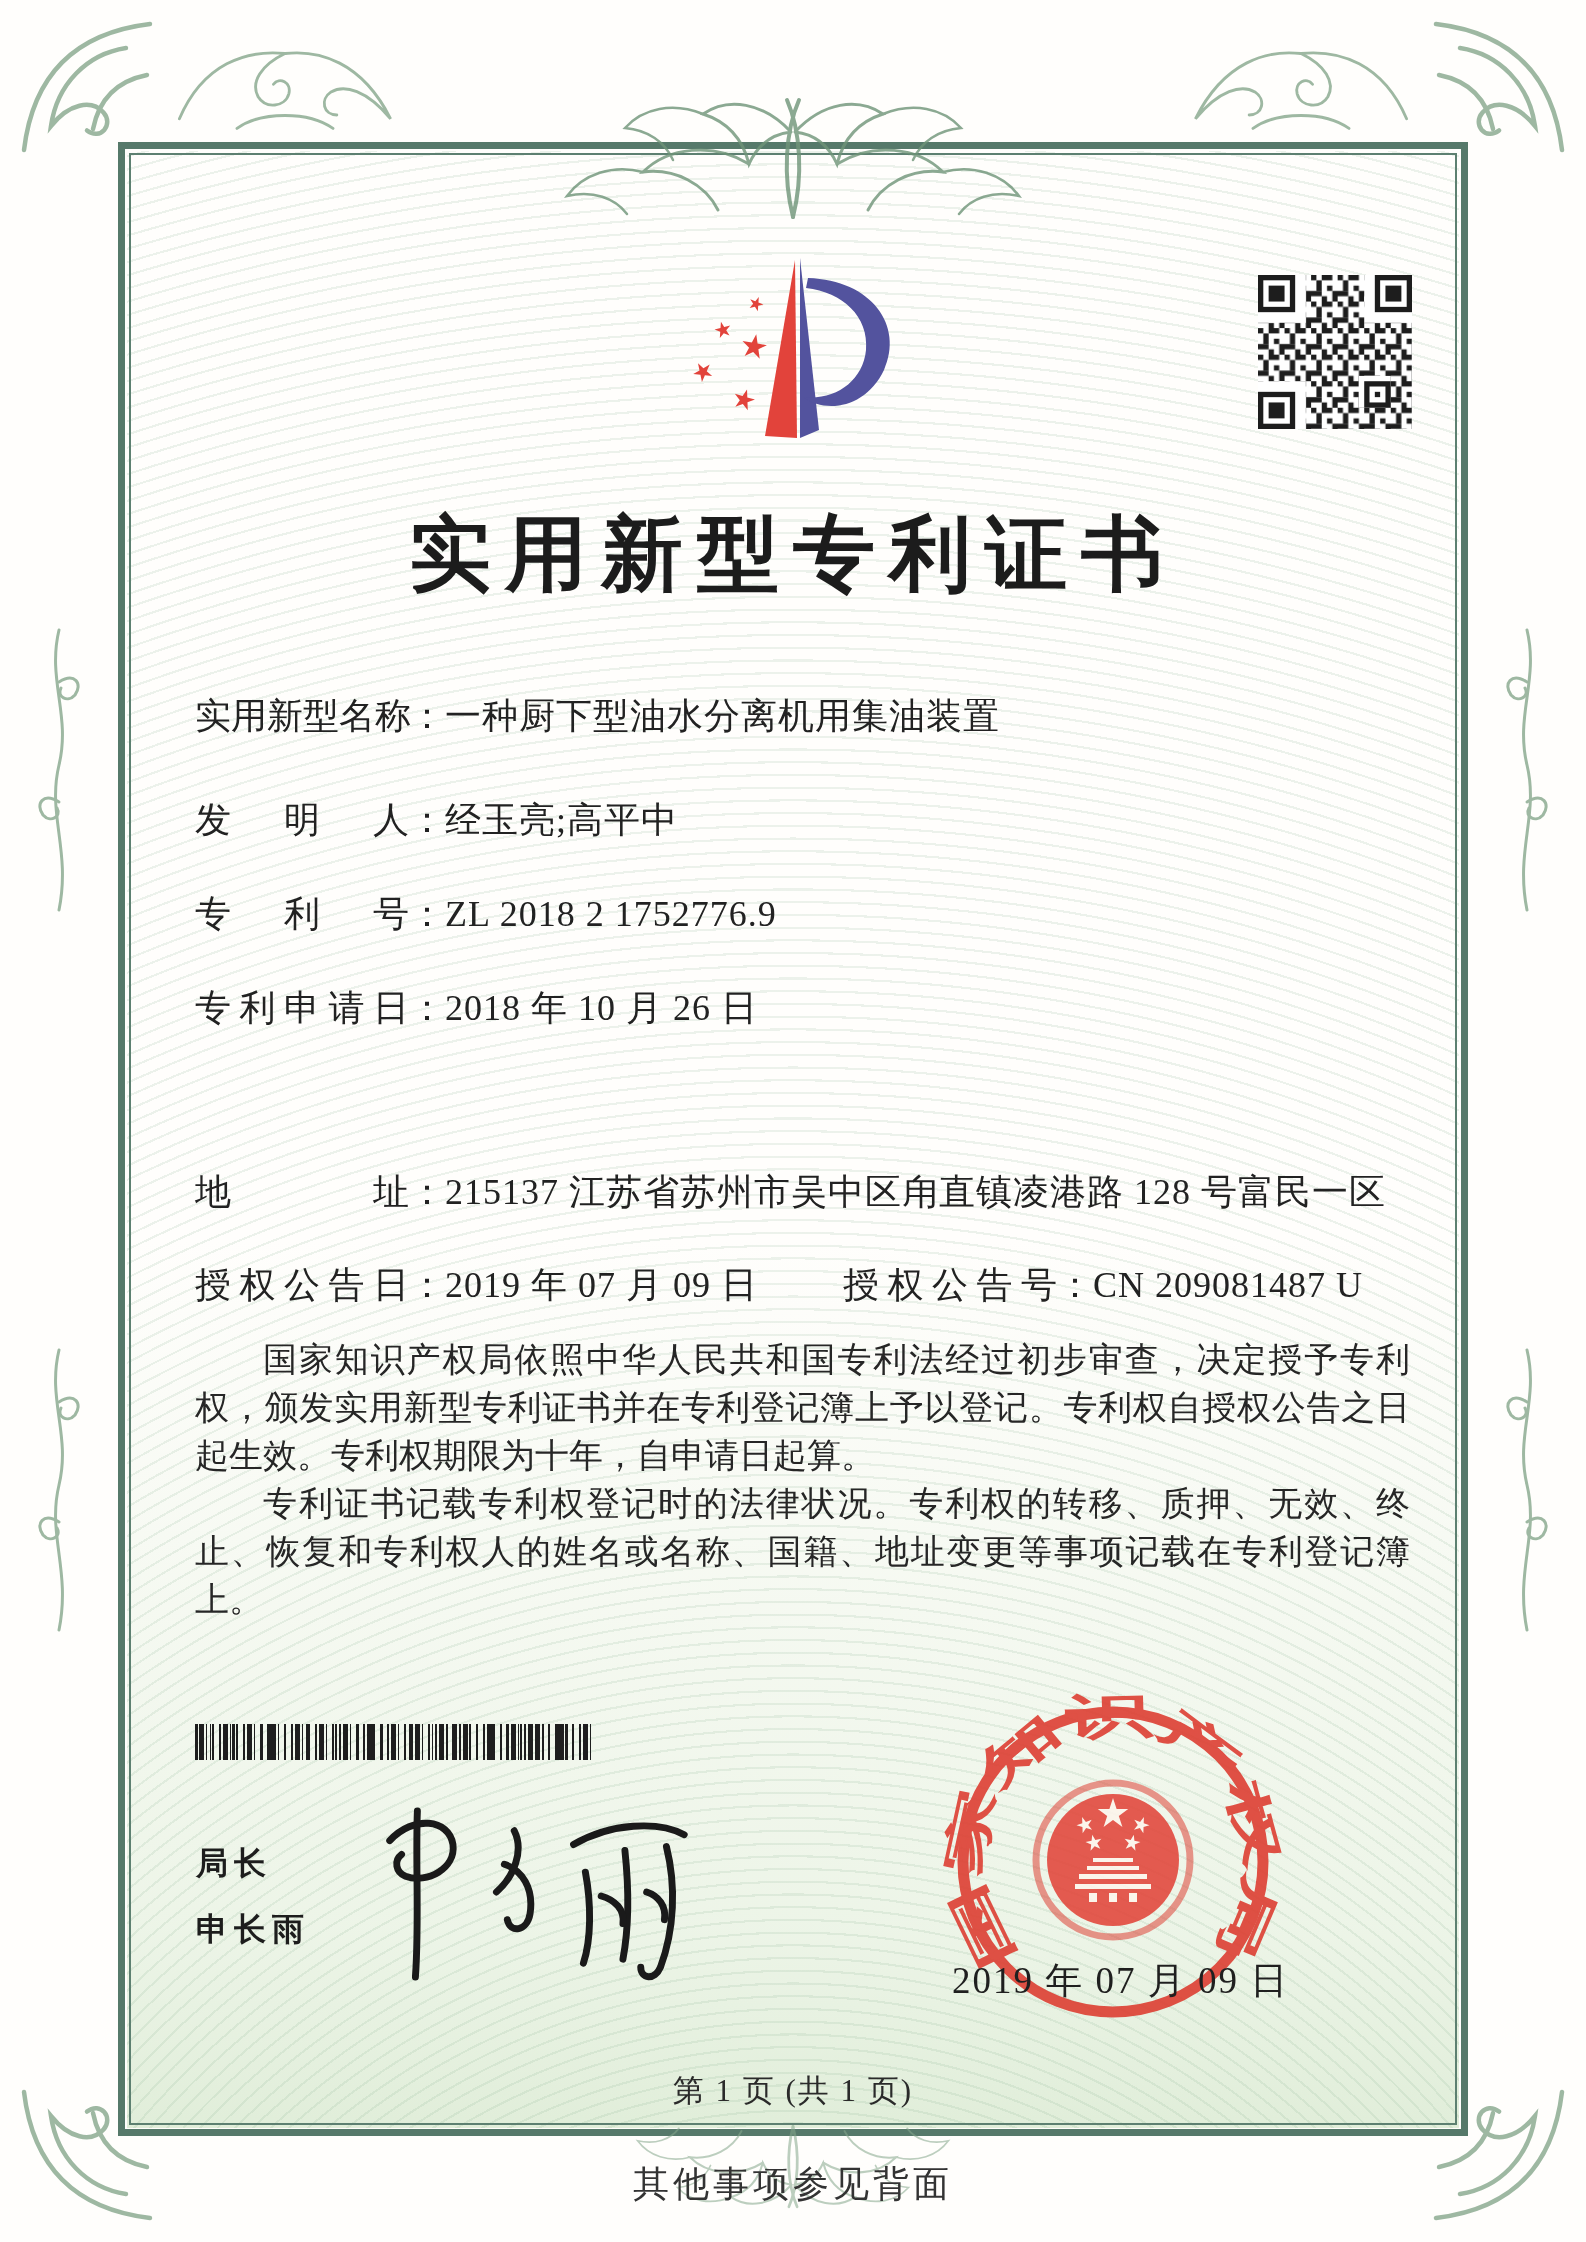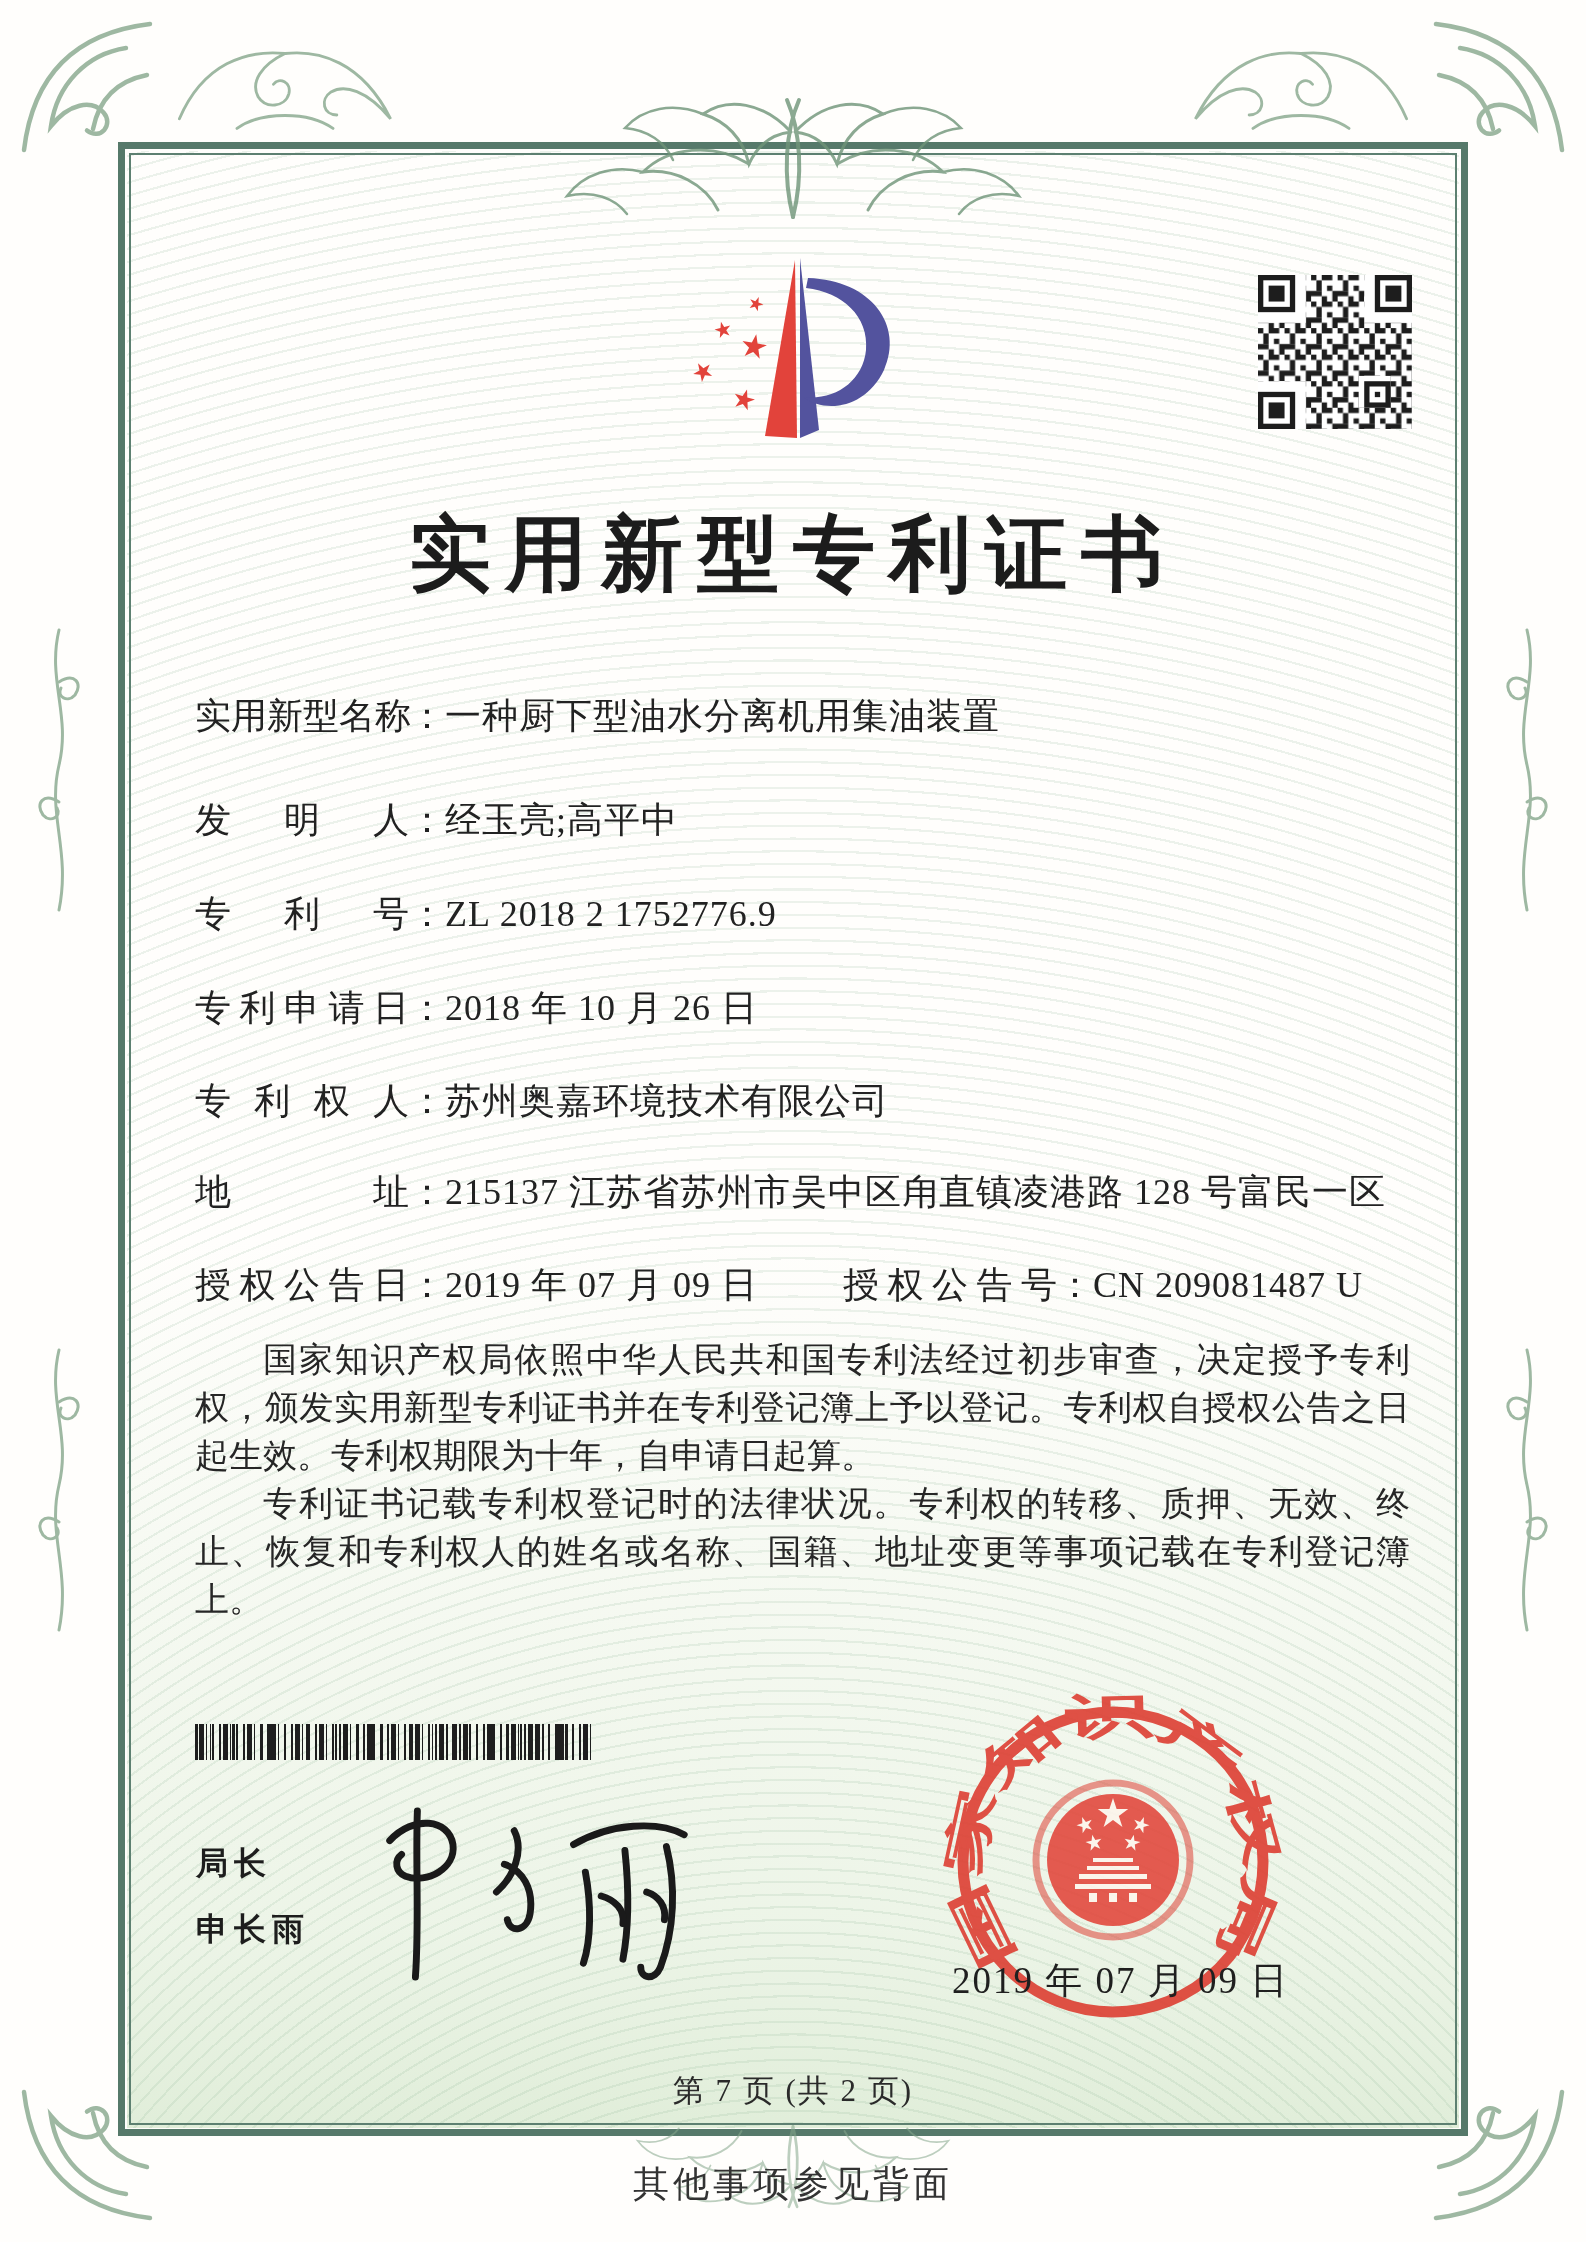--- a/index.html
+++ b/index.html
@@ -211,23 +211,20 @@
     <span class="flabel">发明人</span><span class="fcolon">：</span><span class="fvalue">经玉亮;高平中</span>
   </div>
   <div class="frow" style="top:692px">
     <span class="flabel">实用新型名称</span><span class="fcolon">：</span><span class="fvalue">一种厨下型油水分离机用集油装置</span>
   </div>
   <div class="frow" style="top:890px">
     <span class="flabel">专利号</span><span class="fcolon">：</span><span class="fvalue">ZL 2018 2 1752776.9</span>
   </div>
   <div class="frow" style="top:984px">
     <span class="flabel">专利申请日</span><span class="fcolon">：</span><span class="fvalue">2018 年 10 月 26 日</span>
-  </div>
-  <div class="frow" style="top:1077px">
-    <span class="flabel">专利权人</span><span class="fcolon">：</span><span class="fvalue">苏州奥嘉环境技术有限公司</span>
   </div>
   <div class="frow" style="top:1168px">
     <span class="flabel">地址</span><span class="fcolon">：</span><span class="fvalue">215137 江苏省苏州市吴中区甪直镇凌港路 128 号富民一区</span>
   </div>
   <div class="frow" style="top:1261px">
     <span class="flabel">授权公告日</span><span class="fcolon">：</span><span class="fvalue">2019 年 07 月 09 日</span>
     <span class="fpair2">
       <span class="flabel">授权公告号</span><span class="fcolon">：</span><span class="fvalue">CN 209081487 U</span>
     </span>
   </div>
@@ -279,16 +276,16 @@
           <rect x="132" y="192" width="76" height="5"></rect>
           <rect x="146" y="201" width="8" height="9"></rect>
           <rect x="166" y="201" width="8" height="9"></rect>
           <rect x="186" y="201" width="8" height="9"></rect>
         </g>
       </g>
     </g>
   </svg>
   <div class="seal-date">2019 年 07 月 09 日</div>
 
-  <div class="page-info">第 7 页 (共 2 页)</div>
+  <div class="page-info">第 1 页 (共 1 页)</div>
   <div class="back-note">其他事项参见背面</div>
 
 </div>
 
 </body></html>

